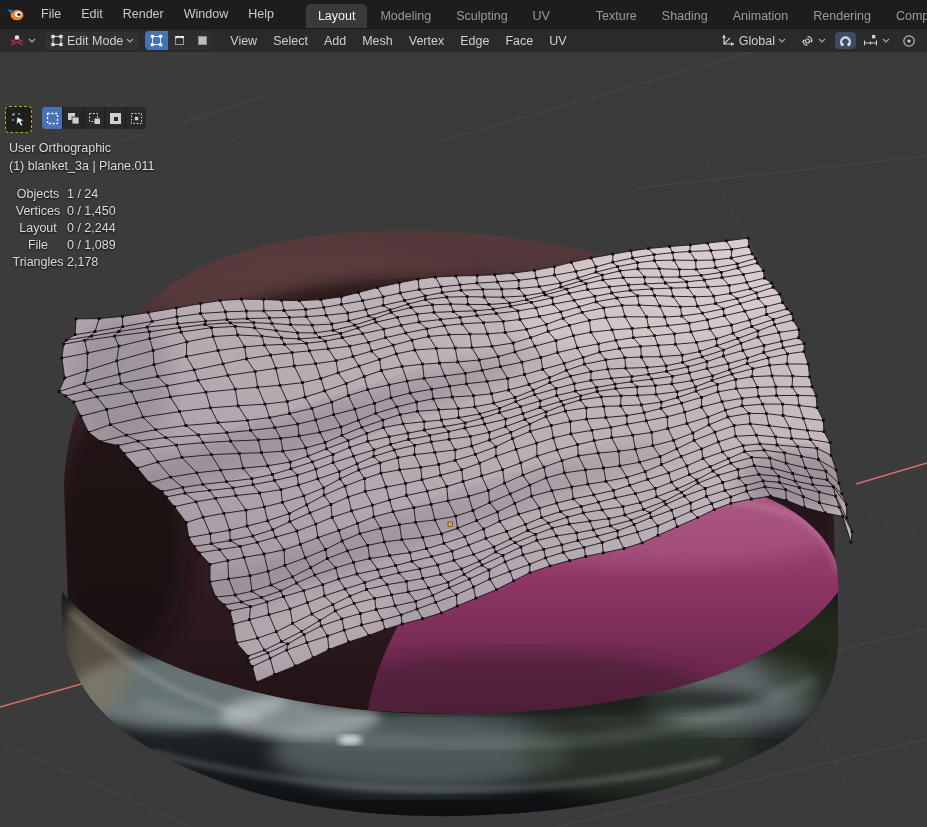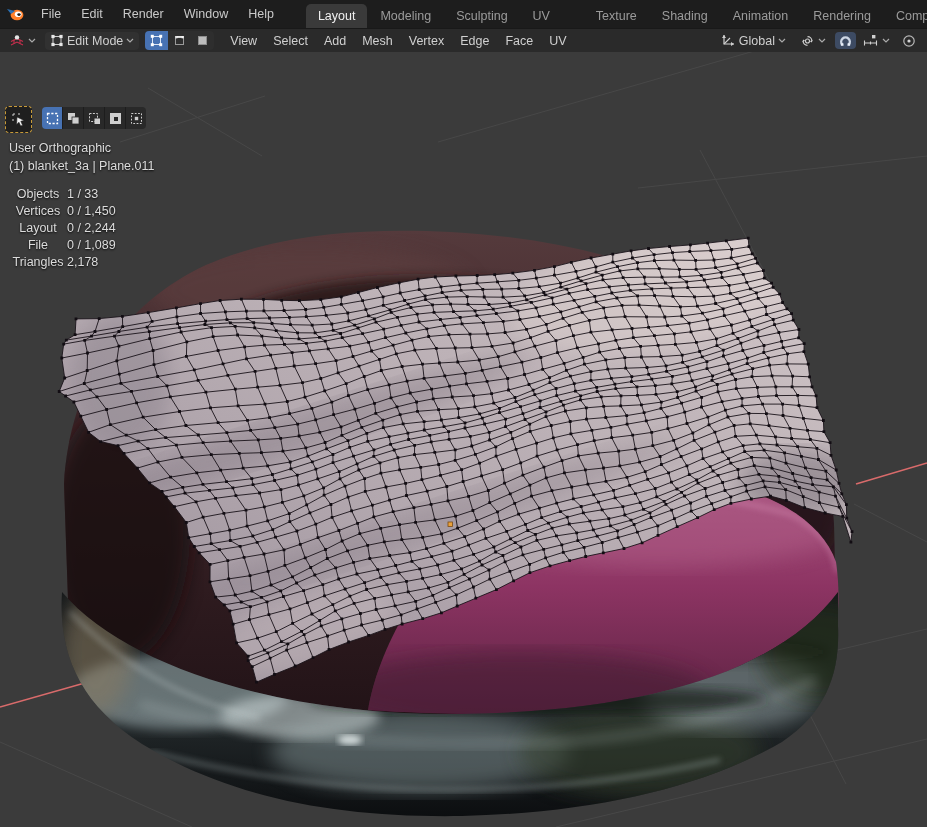--- a/index.html
+++ b/index.html
@@ -376,21 +376,21 @@
       </div>
     </div>
 
     
     <div id="stats">
       <div class="hdr">User Orthographic</div>
       <div class="hdr">(1) blanket_3a | Plane.011</div>
       <div class="tbl">
         <div class="row">
             <span class="lbl">Objects</span>
-            <span>1 / 33</span>
+            <span>1 / 24</span>
           </div>
         <div class="row">
             <span class="lbl">Vertices</span>
             <span>0 / 1,450</span>
           </div>
         <div class="row">
             <span class="lbl">Layout</span>
             <span>0 / 2,244</span>
           </div>
         <div class="row">

